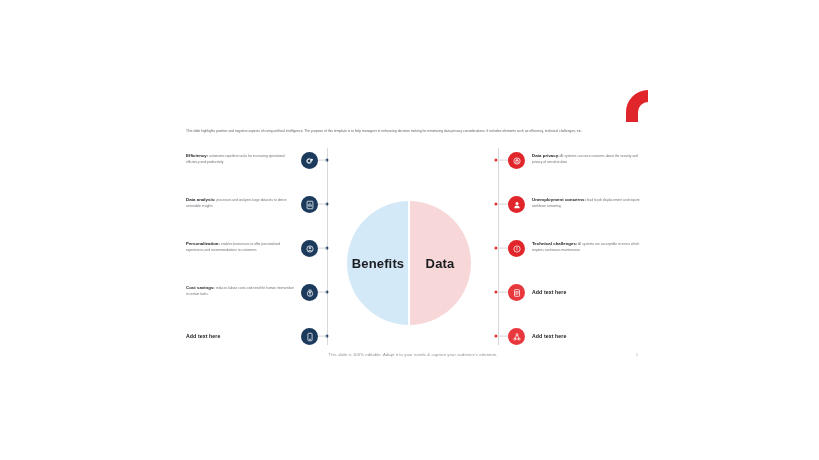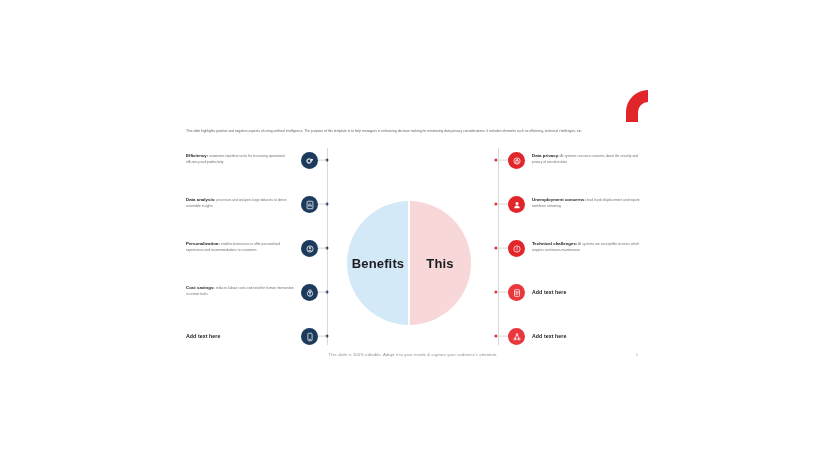--- a/index.html
+++ b/index.html
@@ -241,21 +241,21 @@
     </div>
     <div class="venn-arc venn-arc-right">
       <svg width="66" height="132" viewBox="0 0 66 132">
         <path d="M 18 16 A 56 56 0 0 1 18 116" fill="none" stroke="#8c2230" stroke-width="1.1" stroke-linecap="round"></path>
       </svg>
     </div>
     <div class="venn-half venn-left"></div>
     <div class="venn-half venn-right"></div>
     <div class="venn-split"></div>
     <div class="venn-label venn-label-left">Benefits</div>
-    <div class="venn-label venn-label-right">This</div>
+    <div class="venn-label venn-label-right">Data</div>
   </div>
 
   <div class="rail rail-left"></div>
   <div class="rail rail-right"></div>
 
   <div class="node node-dark" style="left:149px; top:72px;"></div>
   <div class="node node-dark" style="left:149px; top:116px;"></div>
   <div class="node node-dark" style="left:149px; top:160px;"></div>
   <div class="node node-dark" style="left:149px; top:204px;"></div>
   <div class="node node-dark" style="left:149px; top:248px;"></div>

